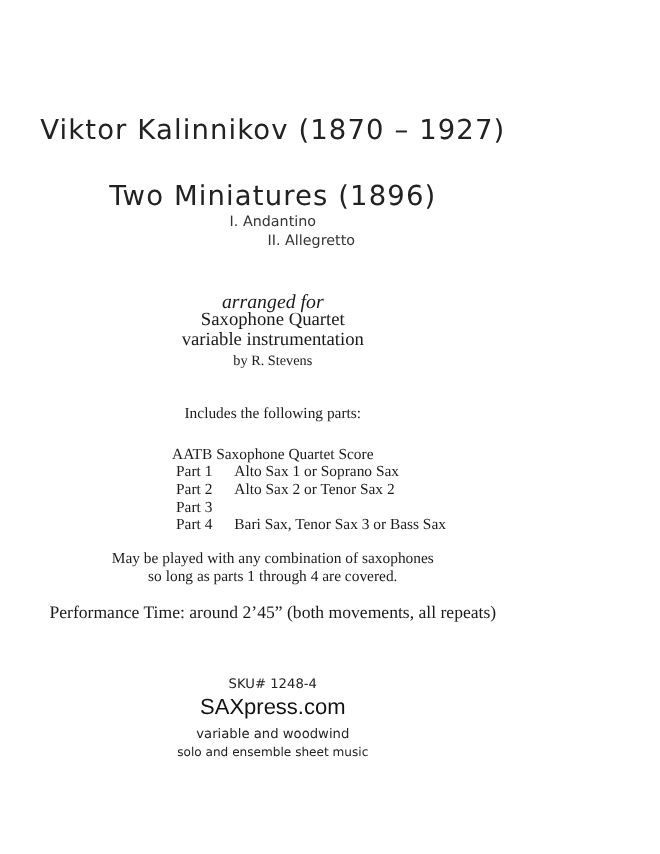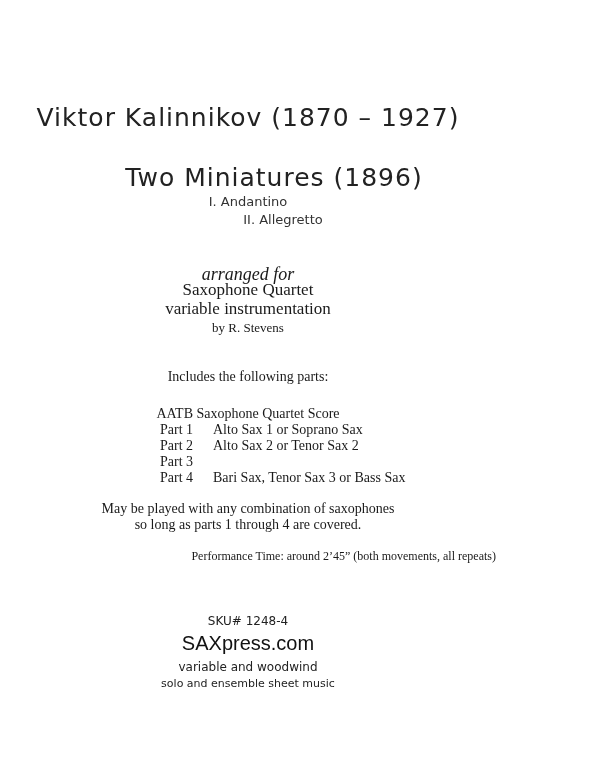--- a/index.html
+++ b/index.html
@@ -1,35 +1,35 @@
 <!DOCTYPE html>
 <html><head>
 <meta charset="utf-8">
 <style>
   html, body { margin: 0; padding: 0; background: #ffffff; }
   body { width: 600px; height: 776px; position: relative; overflow: hidden; color: #1a1a1a; }
   .c { position: absolute; left: 0; width: 496px; text-align: center; white-space: nowrap; }
   .serif { font-family: "Liberation Serif", serif; }
   .composer { top: 103px; font-size: 25px; letter-spacing: 1px; color: #222; font-family: "DejaVu Sans", sans-serif; }
-  .title { top: 163px; font-size: 25px; letter-spacing: 1px; color: #222; font-family: "DejaVu Sans", sans-serif; padding-left: 26px; }
+  .title { top: 163px; font-size: 25px; letter-spacing: 1px; color: #222; font-family: "DejaVu Sans", sans-serif; }
   .mvt { font-family: "DejaVu Sans", sans-serif; font-size: 13px; color: #333; }
   .mvt1 { top: 194px; }
   .mvt2 { top: 212px; margin-left: 35px; }
   .arr { top: 264px; font-size: 18px; font-style: italic; }
   .ens { top: 280px; font-size: 17px; }
   .var { top: 299px; font-size: 17px; }
   .by { top: 320px; font-size: 13px; }
   .inc { top: 369px; font-size: 14px; }
   .score { top: 406px; font-size: 14px; }
   .parts { position: absolute; top: 422px; left: 160px; font-family: "Liberation Serif", serif; font-size: 14px; line-height: 16px; }
   .part-row { display: flex; white-space: nowrap; }
   .part-num { width: 53px; }
   .note1 { top: 501px; font-size: 14px; }
   .note2 { top: 517px; font-size: 14px; }
-  .perf { top: 549px; font-size: 12px; text-align: right; }
+  .perf { top: 549px; font-size: 16px; }
   .sku { top: 614px; font-size: 12px; font-family: "DejaVu Sans", sans-serif; color: #222; }
   .site { top: 632px; font-size: 20px; font-family: Liberation Sans, sans-serif; color: #111; }
   .tag1 { top: 660px; font-size: 12px; font-family: "DejaVu Sans", sans-serif; color: #222; }
   .tag2 { top: 677px; font-size: 11px; font-family: "DejaVu Sans", sans-serif; color: #222; }
 </style>
 </head>
 <body>
 
 <div>
   <div class="c composer">Viktor Kalinnikov (1870 – 1927)</div>

